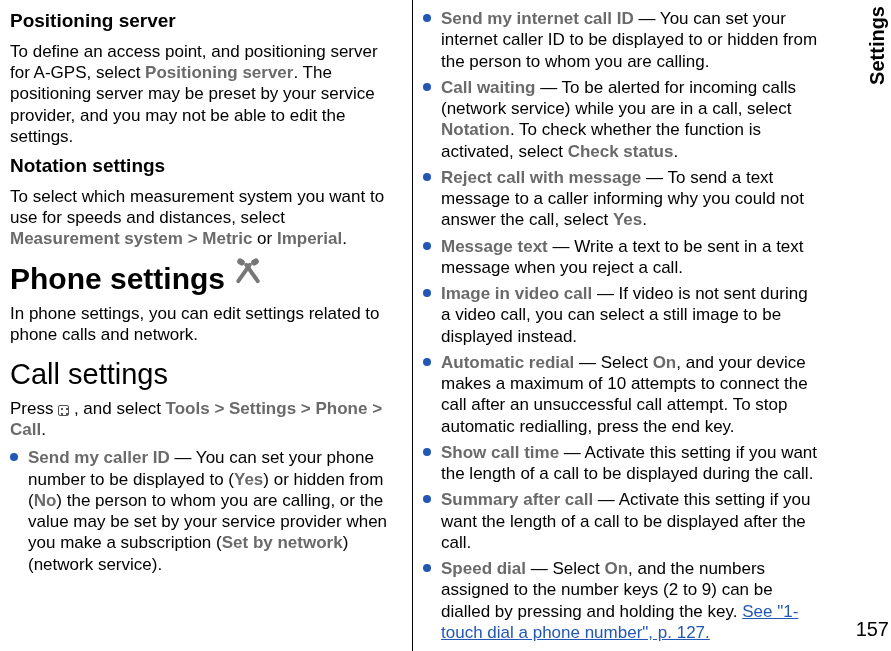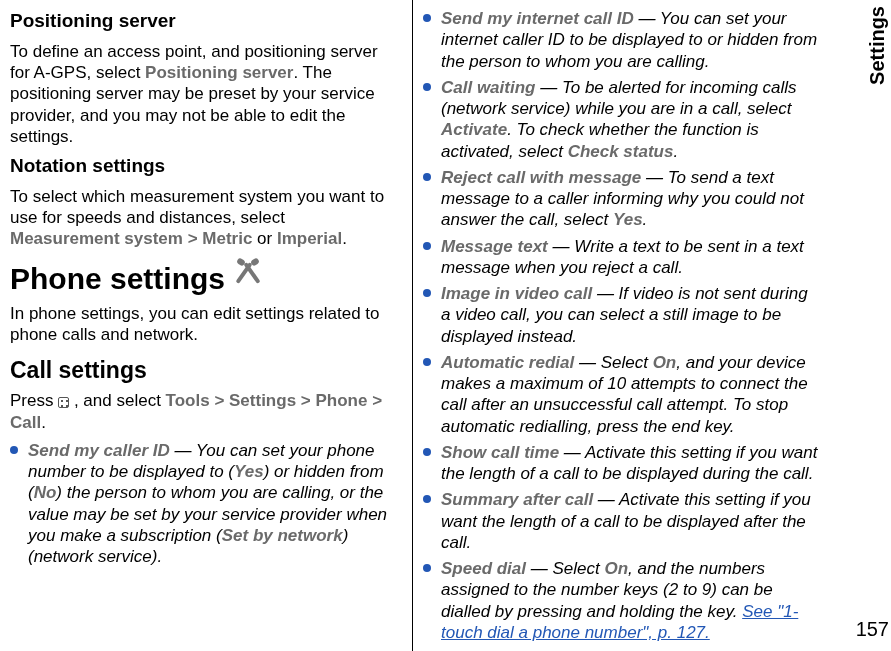--- a/index.html
+++ b/index.html
@@ -32,28 +32,28 @@
   .page-num {
     position: absolute;
     right: 2px;
     bottom: 10px;
     font-weight: normal;
     font-size: 20px;
   }
 
   h4 { font-size: 19px; font-weight: bold; margin: 3px 0 8px 0; }
   h2 { font-size: 30px; font-weight: bold; margin: 10px 0 6px 0; display: flex; gap: 10px; }
-  h3 { font-size: 23px; font-weight: bold; margin: 10px 0 6px 0; }
+  h3 { font-size: 29px; font-weight: normal; margin: 10px 0 6px 0; }
   p  { margin: 3px 17px 7px 0; }
 
   .grey { color: #6a6a6a; font-weight: bold; }
   .link { color: #2257b5; text-decoration: underline; }
 
   ul.bullets { list-style: none; margin: 2px 0 0 0; }
-  ul.bullets > li { position: relative; padding-left: 18px; margin-bottom: 5px; font-style: italic; }
+  ul.bullets > li { position: relative; padding-left: 18px; margin-bottom: 5px; }
   ul.bullets > li::before {
     content: "";
     position: absolute;
     left: 0;
     top: 6px;
     width: 8px;
     height: 8px;
     border-radius: 50%;
     background: #2257b5;
   }
@@ -140,21 +140,21 @@
     </li>
   </ul>
 </div>
 
 <div class="column col-right">
   <ul class="bullets">
     <li>
       <span class="grey">Send my internet call ID</span><span>  — You can set your internet caller ID to be displayed to or hidden from the person to whom you are calling.</span>
     </li>
     <li>
-      <span class="grey">Call waiting</span><span>  — To be alerted for incoming calls (network service) while you are in a call, select </span><span class="grey">Activate</span><span>. To check whether the function is activated, select </span><span class="grey">Check status</span><span>.</span>
+      <span class="grey">Call waiting</span><span>  — To be alerted for incoming calls (network service) while you are in a call, select </span><span class="grey">Notation</span><span>. To check whether the function is activated, select </span><span class="grey">Check status</span><span>.</span>
     </li>
     <li>
       <span class="grey">Reject call with message</span><span>  — To send a text message to a caller informing why you could not answer the call, select </span><span class="grey">Yes</span><span>.</span>
     </li>
     <li>
       <span class="grey">Message text</span><span>  — Write a text to be sent in a text message when you reject a call.</span>
     </li>
     <li>
       <span class="grey">Image in video call</span><span>  — If video is not sent during a video call, you can select a still image to be displayed instead.</span>
     </li>

